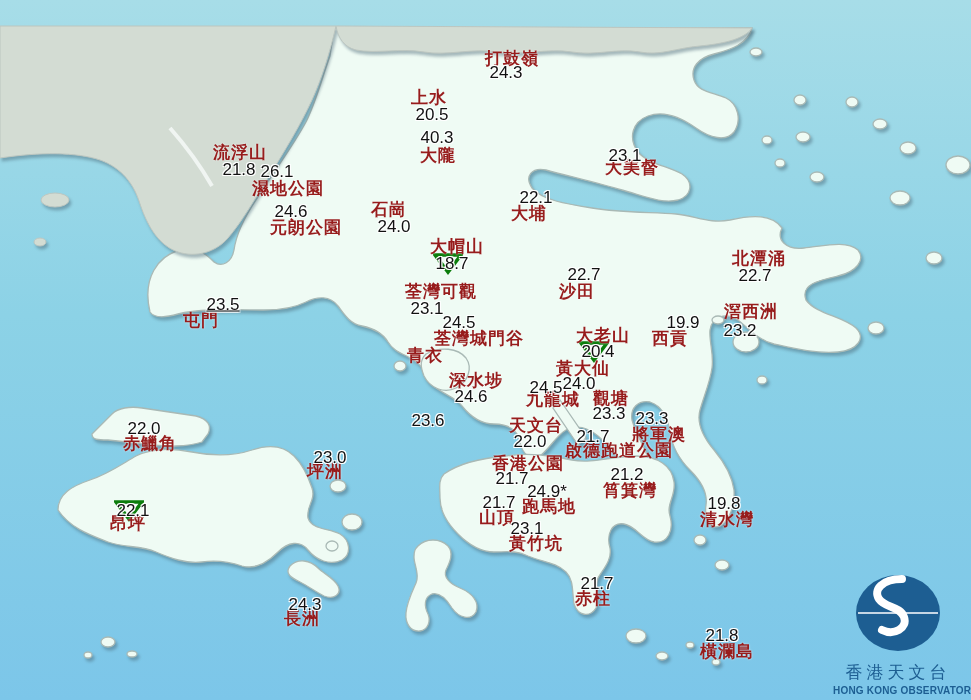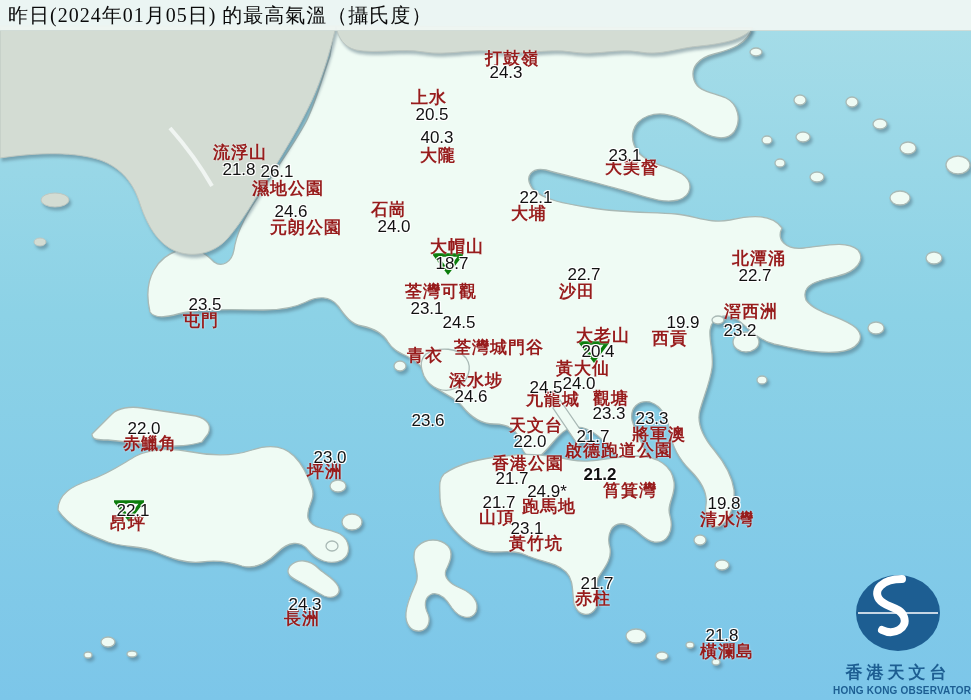--- a/index.html
+++ b/index.html
@@ -36,21 +36,21 @@
     font-size:17px;color:var(--value_text,#111111);white-space:nowrap;line-height:1;
     text-shadow:-1px -1px 0 #fff,1px -1px 0 #fff,-1px 1px 0 #fff,1px 1px 0 #fff;
     z-index:4;
   }
   .st-marker{position:absolute;z-index:3;}
   #logo{
     position:absolute;right:8px;bottom:4px;width:130px;text-align:center;z-index:5;
   }
   .logo-zh{
     font-family:"Liberation Serif","DejaVu Serif",serif;
-    font-size:17px;font-weight:bold;color:var(--logo_blue,#1d5e92);
+    font-size:17px;font-weight:normal;color:var(--logo_blue,#1d5e92);
     letter-spacing:4px;white-space:nowrap;
   }
   .logo-en{
     font-size:10px;font-weight:bold;color:var(--logo_blue,#1d5e92);
     letter-spacing:.2px;white-space:nowrap;margin-top:1px;
   }
 </style>
 </head>
 <body>
 
@@ -195,28 +195,28 @@
       <div class="st-marker" style="left: 433px; top: 251px;"><svg width="30" height="24" viewBox="0 0 30 24">
           <path d="M2,4 L28,4 L15,21 Z" fill="none" stroke="#0b7d0b" stroke-width="3.5"></path>
         </svg></div>
       <span class="st-name" style="left: 457px; top: 246px;">大帽山</span>
       <span class="st-val" style="left: 452px; top: 263px;">18.7</span>
       <span class="st-name" style="left: 441px; top: 291px;">荃灣可觀</span>
       <span class="st-val" style="left: 427px; top: 308px;">23.1</span>
       <span class="st-name" style="left: 577px; top: 291px;">沙田</span>
       <span class="st-val" style="left: 584px; top: 274px;">22.7</span>
       <span class="st-name" style="left: 201px; top: 320px;">屯門</span>
-      <span class="st-val" style="left: 205px; top: 304px;">23.5</span>
+      <span class="st-val" style="left: 223px; top: 304px; text-decoration: underline;">23.5</span>
       <span class="st-name" style="left: 759px; top: 258px;">北潭涌</span>
       <span class="st-val" style="left: 755px; top: 275px;">22.7</span>
       <span class="st-name" style="left: 751px; top: 311px;">滘西洲</span>
       <span class="st-val" style="left: 740px; top: 330px;">23.2</span>
       <span class="st-name" style="left: 670px; top: 338px;">西貢</span>
       <span class="st-val" style="left: 683px; top: 322px;">19.9</span>
-      <span class="st-name" style="left: 479px; top: 347px; margin-left: 20px;">荃灣城門谷</span>
+      <span class="st-name" style="left: 479px; top: 338px;">荃灣城門谷</span>
       <span class="st-val" style="left: 459px; top: 322px;">24.5</span>
       <div class="st-marker" style="left: 579px; top: 339px;"><svg width="30" height="24" viewBox="0 0 30 24">
           <path d="M2,4 L28,4 L15,21 Z" fill="none" stroke="#0b7d0b" stroke-width="3.5"></path>
         </svg></div>
       <span class="st-name" style="left: 603px; top: 335px;">大老山</span>
       <span class="st-val" style="left: 598px; top: 351px;">20.4</span>
       <span class="st-name" style="left: 425px; top: 355px;">青衣</span>
       <span class="st-val" style="left: 428px; top: 372px; margin-top: 48px;">23.6</span>
       <span class="st-name" style="left: 476px; top: 380px;">深水埗</span>
       <span class="st-val" style="left: 471px; top: 396px;">24.6</span>
@@ -228,21 +228,21 @@
       <span class="st-val" style="left: 609px; top: 413px;">23.3</span>
       <span class="st-name" style="left: 536px; top: 425px;">天文台</span>
       <span class="st-val" style="left: 530px; top: 441px;">22.0</span>
       <span class="st-name" style="left: 659px; top: 434px;">將軍澳</span>
       <span class="st-val" style="left: 652px; top: 418px;">23.3</span>
       <span class="st-name" style="left: 619px; top: 450px;">啟德跑道公園</span>
       <span class="st-val" style="left: 593px; top: 436px;">21.7</span>
       <span class="st-name" style="left: 528px; top: 463px;">香港公園</span>
       <span class="st-val" style="left: 512px; top: 478px;">21.7</span>
       <span class="st-name" style="left: 630px; top: 490px;">筲箕灣</span>
-      <span class="st-val" style="left: 600px; top: 474px; font-weight: bold;">21.2</span>
+      <span class="st-val" style="left: 627px; top: 474px;">21.2</span>
       <span class="st-name" style="left: 549px; top: 506px;">跑馬地</span>
       <span class="st-val" style="left: 547px; top: 491px;">24.9*</span>
       <span class="st-name" style="left: 497px; top: 517px;">山頂</span>
       <span class="st-val" style="left: 499px; top: 502px;">21.7</span>
       <span class="st-name" style="left: 536px; top: 543px;">黃竹坑</span>
       <span class="st-val" style="left: 527px; top: 528px;">23.1</span>
       <span class="st-name" style="left: 727px; top: 519px;">清水灣</span>
       <span class="st-val" style="left: 724px; top: 503px;">19.8</span>
       <span class="st-name" style="left: 150px; top: 443px;">赤鱲角</span>
       <span class="st-val" style="left: 144px; top: 428px;">22.0</span>
@@ -254,23 +254,20 @@
       <span class="st-name" style="left: 128px; top: 523px;">昂坪</span>
       <span class="st-val" style="left: 133px; top: 510px;">22.1</span>
       <span class="st-name" style="left: 593px; top: 598px;">赤柱</span>
       <span class="st-val" style="left: 597px; top: 583px;">21.7</span>
       <span class="st-name" style="left: 302px; top: 618px;">長洲</span>
       <span class="st-val" style="left: 305px; top: 604px;">24.3</span>
       <span class="st-name" style="left: 727px; top: 651px;">橫瀾島</span>
       <span class="st-val" style="left: 722px; top: 635px;">21.8</span>
     </div>
 
-  <div id="title-bar">
-    <span id="title-text">昨日(2024年01月05日) 的最高氣溫（攝氏度）</span>
-  </div>
 
   <div id="logo">
     <svg width="100" height="88" viewBox="0 0 100 88">
       <ellipse cx="50" cy="44" rx="42" ry="38" fill="#1d5e92"></ellipse>
       <line x1="10" y1="44" x2="90" y2="44" stroke="#ffffff" stroke-width="1.6"></line>
       <path d="M54,10 C34,10 25,21 31,30 C37,39 52,37 56,48 C60,59 46,67 34,61" fill="none" stroke="#ffffff" stroke-width="8" stroke-linecap="round"></path>
     </svg>
     <div class="logo-zh">香港天文台</div>
     <div class="logo-en">HONG KONG OBSERVATORY</div>
   </div>

